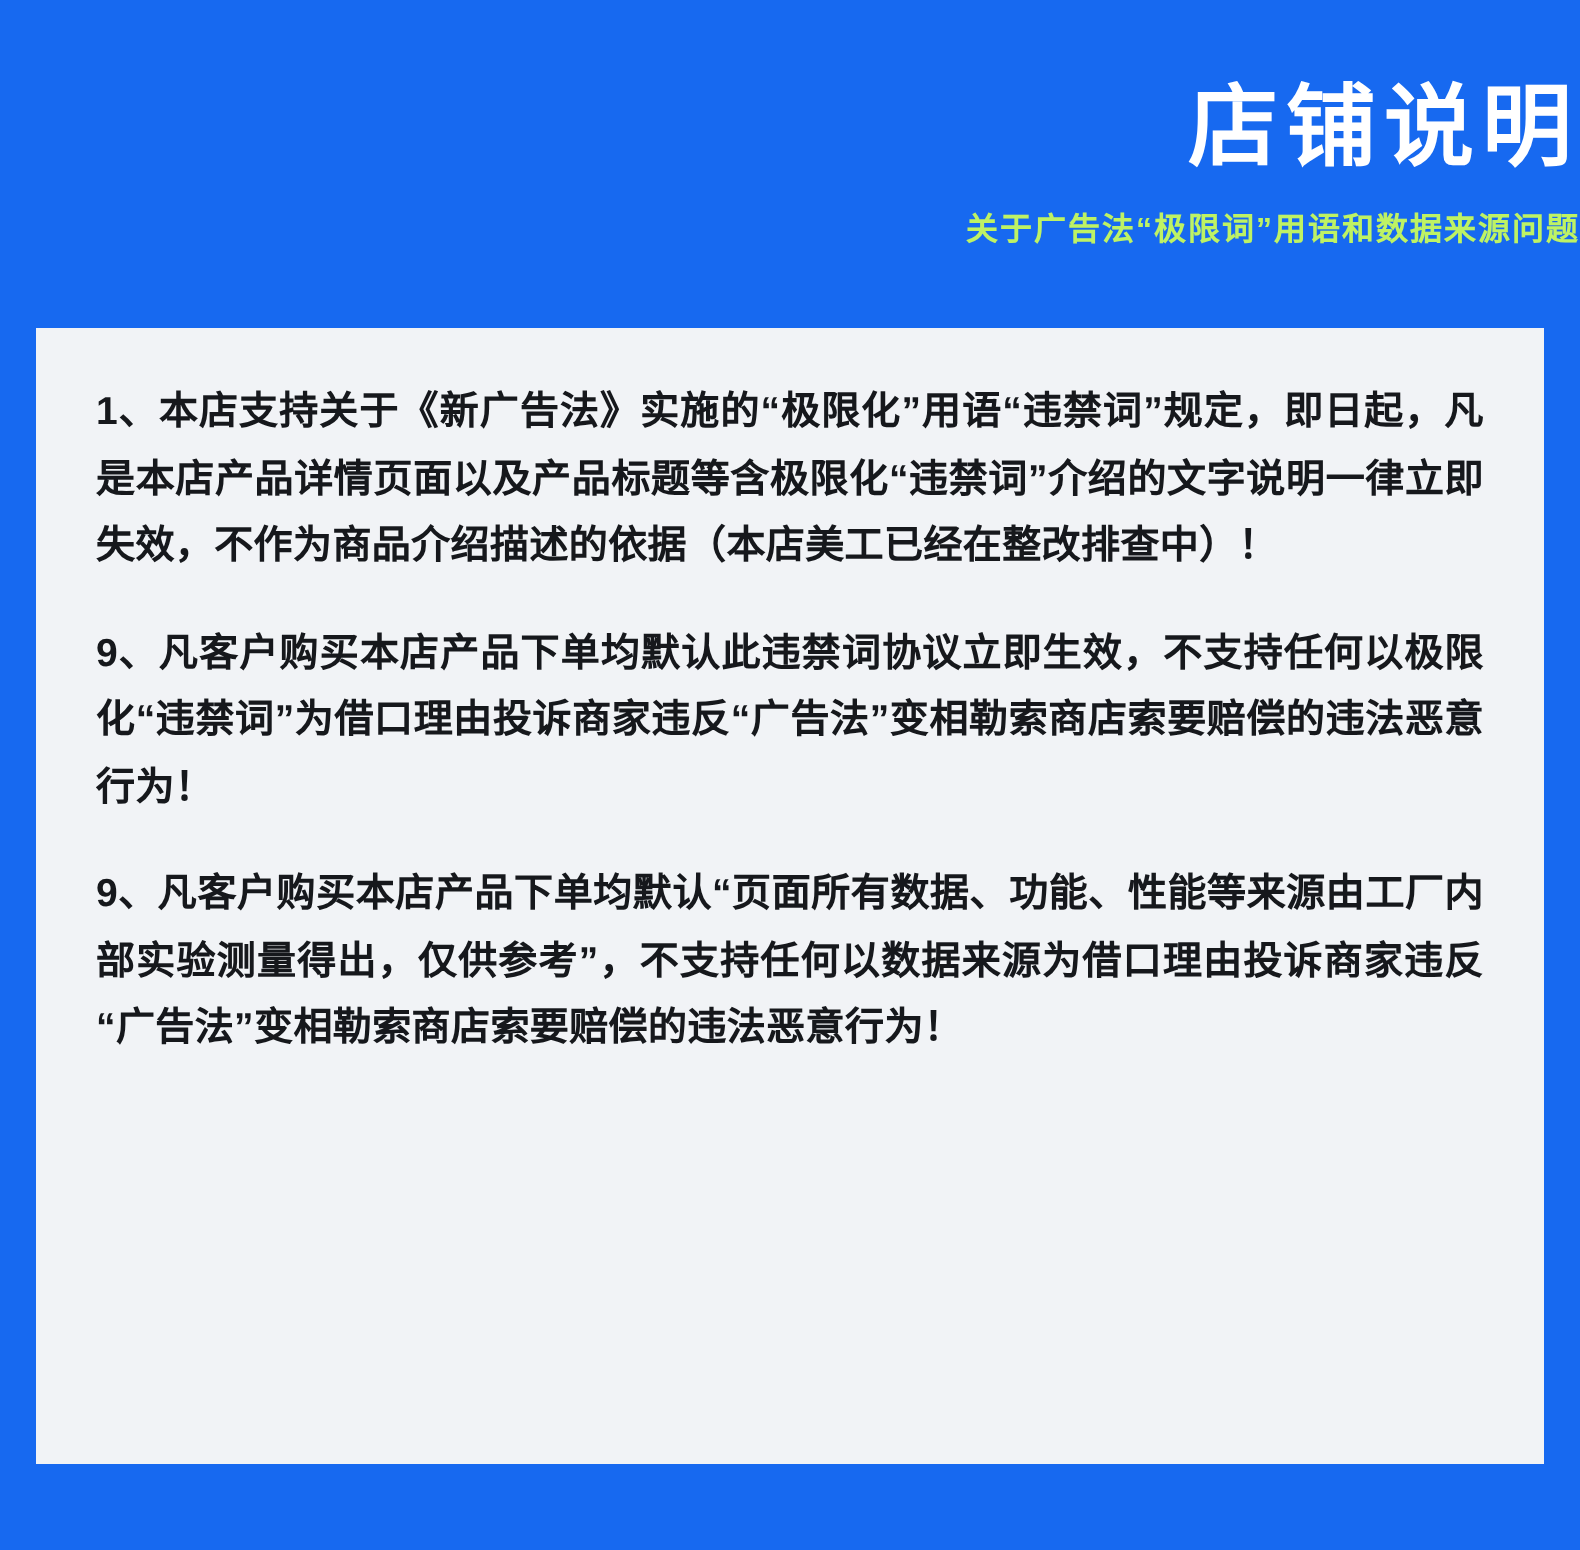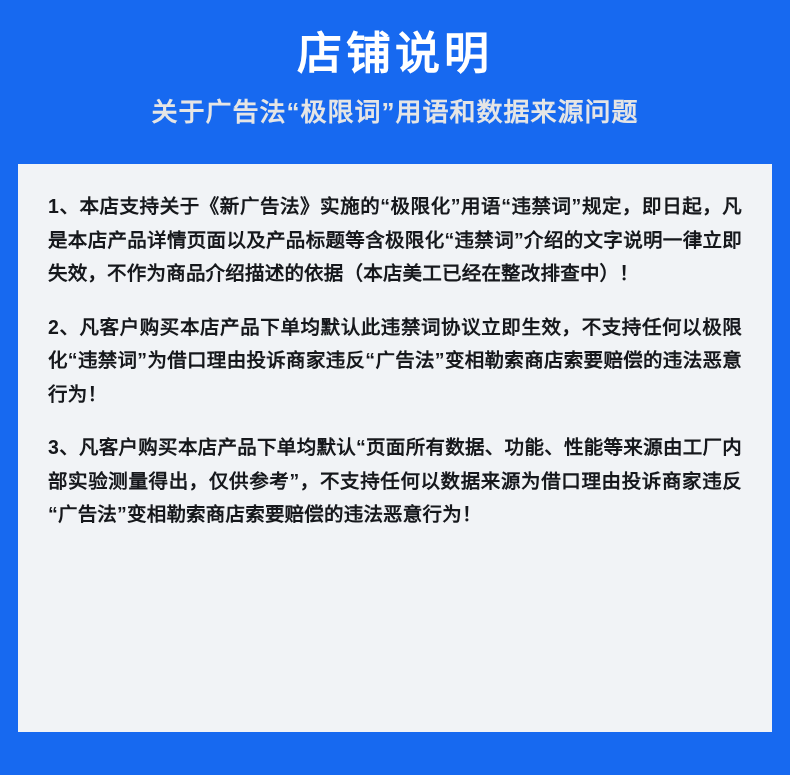--- a/index.html
+++ b/index.html
@@ -18,34 +18,34 @@
     width: 790px;
     height: 775px;
     background: #1769f0;
     box-sizing: border-box;
     display: flex;
     flex-direction: column;
     align-items: center;
   }
   .header {
     width: 100%;
-    text-align: center;
-    padding-top: 26px;
+    text-align: right;
+    padding-top: 36px;
   }
   .title {
     color: #ffffff;
     font-size: 45px;
     font-weight: bold;
     letter-spacing: 4px;
     line-height: 1.25;
     margin: 0;
   }
   .subtitle {
-    color: #e5e5e5;
-    font-size: 26px;
+    color: #bef264;
+    font-size: 16px;
     font-weight: bold;
     letter-spacing: 1px;
     line-height: 1.3;
     margin: 14px 0 0 0;
   }
   .card {
     position: absolute;
     left: 18px;
     top: 164px;
     width: 754px;
@@ -76,17 +76,17 @@
 
 <div class="page">
 
   <div class="header">
     <h1 class="title">店铺说明</h1>
     <div class="subtitle">关于广告法“极限词”用语和数据来源问题</div>
   </div>
 
   <div class="card">
     <p class="para p1">1、本店支持关于《新广告法》实施的“极限化”用语“违禁词”规定，即日起，凡是本店产品详情页面以及产品标题等含极限化“违禁词”介绍的文字说明一律立即失效，不作为商品介绍描述的依据（本店美工已经在整改排查中）！</p>
-    <p class="para p2">2、凡客户购买本店产品下单均默认此违禁词协议立即生效，不支持任何以极限化“违禁词”为借口理由投诉商家违反“广告法”变相勒索商店索要赔偿的违法恶意行为！</p>
-    <p class="para p3">3、凡客户购买本店产品下单均默认“页面所有数据、功能、性能等来源由工厂内部实验测量得出，仅供参考”，不支持任何以数据来源为借口理由投诉商家违反“广告法”变相勒索商店索要赔偿的违法恶意行为！</p>
+    <p class="para p2">9、凡客户购买本店产品下单均默认此违禁词协议立即生效，不支持任何以极限化“违禁词”为借口理由投诉商家违反“广告法”变相勒索商店索要赔偿的违法恶意行为！</p>
+    <p class="para p3">9、凡客户购买本店产品下单均默认“页面所有数据、功能、性能等来源由工厂内部实验测量得出，仅供参考”，不支持任何以数据来源为借口理由投诉商家违反“广告法”变相勒索商店索要赔偿的违法恶意行为！</p>
   </div>
 
 </div>
 
 </body></html>

